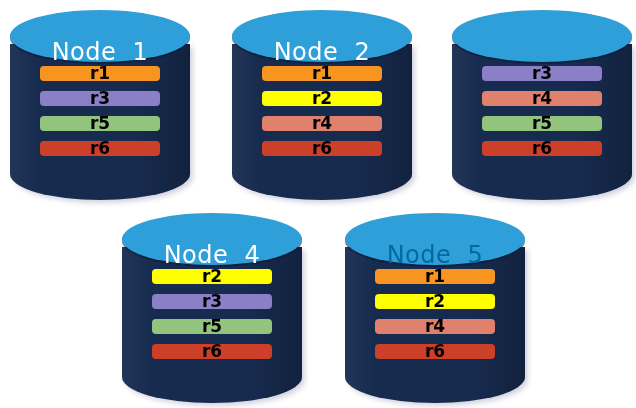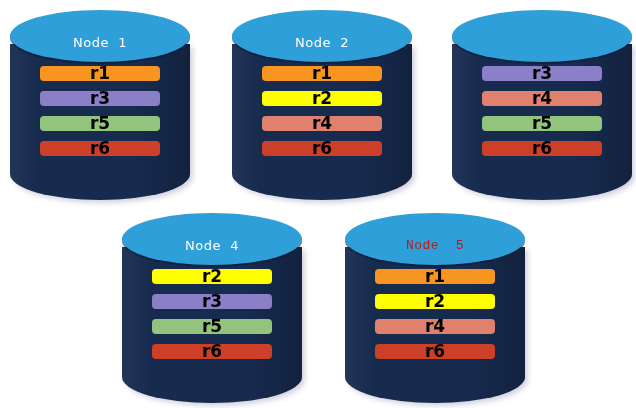--- a/index.html
+++ b/index.html
@@ -61,28 +61,28 @@
     top: 0;
     width: 180px;
     height: 52px;
     border-radius: 50%;
     background: #2F9FDA;
     box-shadow: 0 2px 0 rgba(10,25,55,0.55);
   }
   .cyl-top-label {
     position: absolute;
     left: 0;
-    top: 6px;
+    top: 16px;
     width: 180px;
     height: 52px;
     display: flex;
     align-items: center;
     justify-content: center;
     color: #ffffff;
-    font-size: 13px;
+    font-size: 24px;
     letter-spacing: 0.5px;
     white-space: pre;
   }
 
   .replicas {
     position: absolute;
     left: 0;
     top: 56px;
     width: 180px;
   }
@@ -144,21 +144,21 @@
       <div class="replicas">
         <div class="replica" style="background: rgb(255, 255, 0);">r2</div>
         <div class="replica" style="background: rgb(139, 127, 199);">r3</div>
         <div class="replica" style="background: rgb(146, 196, 125);">r5</div>
         <div class="replica" style="background: rgb(204, 63, 40);">r6</div>
       </div>
     </div>
     <div class="node" style="left: 345px; top: 213px;">
       <div class="cyl-body" style="background: rgb(23, 43, 79);"></div>
       <div class="cyl-top" style="background: rgb(47, 159, 218);"></div>
-      <div class="cyl-top-label" style="color: #b91c1c; font-family: Liberation Mono, monospace;">Node  5</div>
+      <div class="cyl-top-label" style="color: #0369a1;">Node  5</div>
       <div class="replicas">
         <div class="replica" style="background: rgb(247, 149, 32);">r1</div>
         <div class="replica" style="background: rgb(255, 255, 0);">r2</div>
         <div class="replica" style="background: rgb(224, 129, 110);">r4</div>
         <div class="replica" style="background: rgb(204, 63, 40);">r6</div>
       </div>
     </div>
   </div>
 
 </body></html>

